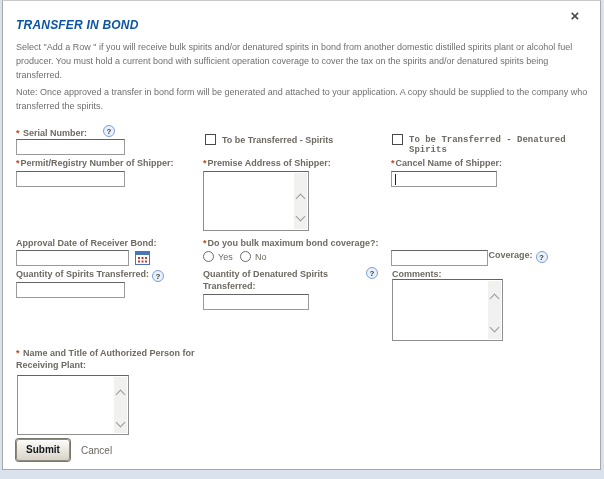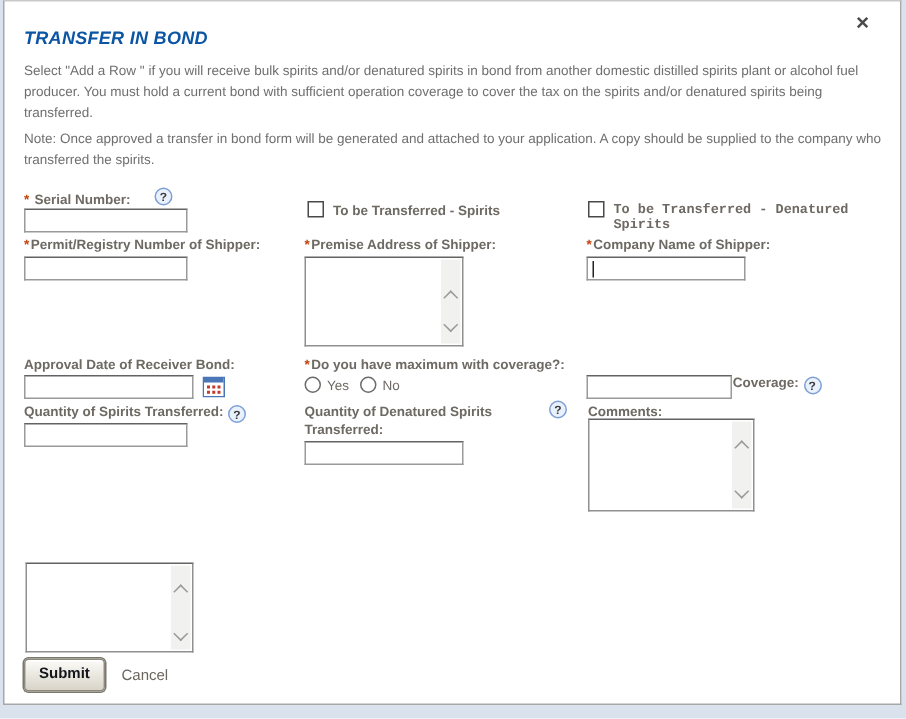--- a/index.html
+++ b/index.html
@@ -119,41 +119,41 @@
   <input class="tin" style="left: 13px; top: 170px; width: 109px;" value="">
 
   <div class="lbl" style="left:200px; top:156px;"><span class="req">*</span><span>Premise Address of Shipper:</span></div>
   <div class="tarea" style="left:200px; top:170px; width:106px; height:60px;">
     <div class="sbar">
       <span class="chev up" style="top:22px;"></span>
       <span class="chev down" style="top:40px;"></span>
     </div>
   </div>
 
-  <div class="lbl" style="left:388px; top:156px;"><span class="req">*</span><span>Company Name of Shipper:</span></div>
+  <div class="lbl" style="left:388px; top:156px;"><span class="req">*</span><span>Cancel Name of Shipper:</span></div>
   <div class="tin" style="left:388px; top:170px; width:106px;">
     <span class="caret"></span>
   </div>
 
   <div class="lbl" style="left:13px; top:236px;"><span>Approval Date of Receiver Bond:</span></div>
   <input class="tin" style="left: 13px; top: 249px; width: 113px;" value="">
   <svg class="cal" style="left:132px; top:250px;" viewBox="0 0 15 14">
     <rect x="0.5" y="0.5" width="14" height="13" fill="#ffffff" stroke="#4a76b8"></rect>
     <rect x="1" y="1" width="13" height="3" fill="#4a76b8"></rect>
     <g fill="#c43b2e">
       <rect x="3" y="6" width="2" height="2"></rect>
         <rect x="6.5" y="6" width="2" height="2"></rect>
         <rect x="10" y="6" width="2" height="2"></rect>
       <rect x="3" y="9.5" width="2" height="2"></rect>
         <rect x="6.5" y="9.5" width="2" height="2"></rect>
         <rect x="10" y="9.5" width="2" height="2"></rect>
     </g>
   </svg>
 
-  <div class="lbl" style="left:200px; top:236px;"><span class="req">*</span><span>Do you have maximum with coverage?:</span></div>
+  <div class="lbl" style="left:200px; top:236px;"><span class="req">*</span><span>Do you bulk maximum bond coverage?:</span></div>
   <div class="radio" style="left:200px; top:250px;"></div>
   <div class="rlbl" style="left:215px; top:251px;">Yes</div>
   <div class="radio" style="left:237px; top:250px;"></div>
   <div class="rlbl" style="left:252px; top:251px;">No</div>
 
   <div class="lbl" style="left:388px; top:248px;"><span>Amount of Operations Coverage:</span><span class="help inline">?</span></div>
   <input class="tin" style="left: 388px; top: 249px; width: 97px;" value="">
 
   <div class="lbl" style="left:13px; top:267px;"><span>Quantity of Spirits Transferred:</span><span class="help inline">?</span></div>
   <input class="tin" style="left: 13px; top: 281px; width: 109px;" value="">
@@ -163,20 +163,21 @@
   <input class="tin" style="left: 200px; top: 293px; width: 106px;" value="">
 
   <div class="lbl" style="left:389px; top:267px;"><span>Comments:</span></div>
   <div class="tarea" style="left:389px; top:278px; width:111px; height:62px;">
     <div class="sbar">
       <span class="chev up" style="top:14px;"></span>
       <span class="chev down" style="top:43px;"></span>
     </div>
   </div>
 
+  <div class="lbl wrap" style="left:13px; top:346px; width:215px;"><span class="req">*</span> <span>Name and Title of Authorized Person for Receiving Plant:</span></div>
   <div class="tarea" style="left:14px; top:374px; width:112px; height:60px;">
     <div class="sbar">
       <span class="chev up" style="top:14px;"></span>
       <span class="chev down" style="top:42px;"></span>
     </div>
   </div>
 
   <button class="submit-btn">Submit</button>
   <span class="cancel-lnk">Cancel</span>
 

